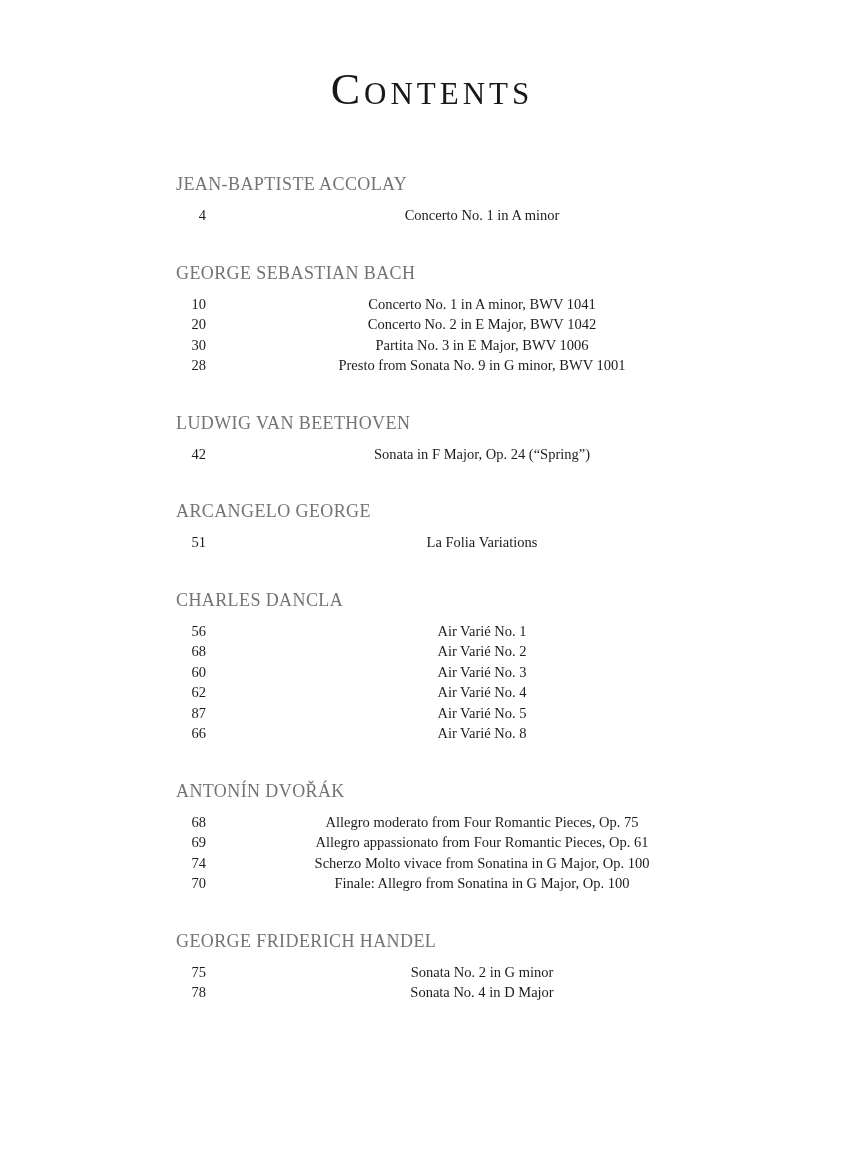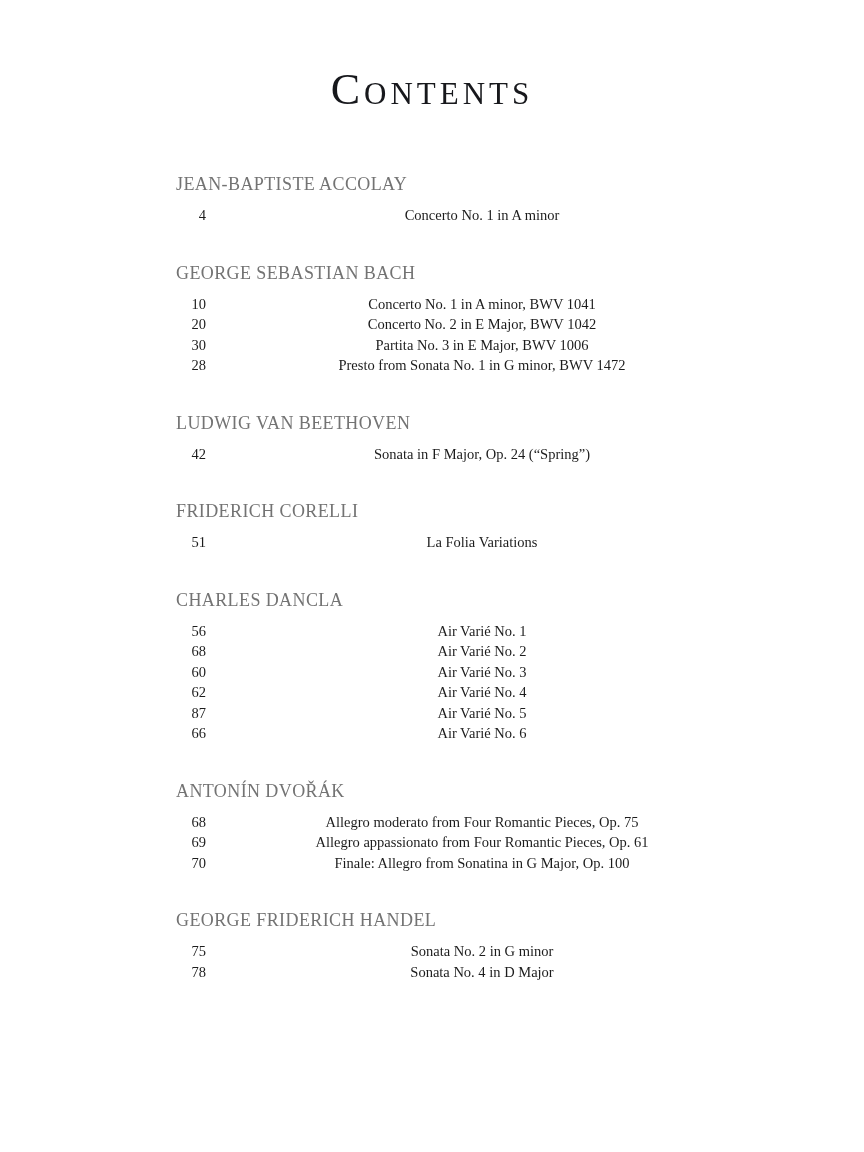--- a/index.html
+++ b/index.html
@@ -90,32 +90,32 @@
         <div class="entry">
           <span class="page-num">20</span>
           <span class="work-title">Concerto No. 2 in E Major, BWV 1042</span>
         </div>
         <div class="entry">
           <span class="page-num">30</span>
           <span class="work-title">Partita No. 3 in E Major, BWV 1006</span>
         </div>
         <div class="entry">
           <span class="page-num">28</span>
-          <span class="work-title">Presto from Sonata No. 1 in G minor, BWV 1472</span>
+          <span class="work-title">Presto from Sonata No. 9 in G minor, BWV 1001</span>
         </div>
       </section>
       <section class="toc-section">
         <h2 class="composer">LUDWIG VAN BEETHOVEN</h2>
         <div class="entry">
           <span class="page-num">42</span>
           <span class="work-title">Sonata in F Major, Op. 24 (“Spring”)</span>
         </div>
       </section>
       <section class="toc-section">
-        <h2 class="composer">FRIDERICH CORELLI</h2>
+        <h2 class="composer">ARCANGELO GEORGE</h2>
         <div class="entry">
           <span class="page-num">51</span>
           <span class="work-title">La Folia Variations</span>
         </div>
       </section>
       <section class="toc-section">
         <h2 class="composer">CHARLES DANCLA</h2>
         <div class="entry">
           <span class="page-num">56</span>
           <span class="work-title">Air Varié No. 1</span>
@@ -131,32 +131,36 @@
         <div class="entry">
           <span class="page-num">62</span>
           <span class="work-title">Air Varié No. 4</span>
         </div>
         <div class="entry">
           <span class="page-num">87</span>
           <span class="work-title">Air Varié No. 5</span>
         </div>
         <div class="entry">
           <span class="page-num">66</span>
-          <span class="work-title">Air Varié No. 6</span>
+          <span class="work-title">Air Varié No. 8</span>
         </div>
       </section>
       <section class="toc-section">
         <h2 class="composer">ANTONÍN DVOŘÁK</h2>
         <div class="entry">
           <span class="page-num">68</span>
           <span class="work-title">Allegro moderato from Four Romantic Pieces, Op. 75</span>
         </div>
         <div class="entry">
           <span class="page-num">69</span>
           <span class="work-title">Allegro appassionato from Four Romantic Pieces, Op. 61</span>
+        </div>
+        <div class="entry">
+          <span class="page-num">74</span>
+          <span class="work-title">Scherzo Molto vivace from Sonatina in G Major, Op. 100</span>
         </div>
         <div class="entry">
           <span class="page-num">70</span>
           <span class="work-title">Finale: Allegro from Sonatina in G Major, Op. 100</span>
         </div>
       </section>
       <section class="toc-section">
         <h2 class="composer">GEORGE FRIDERICH HANDEL</h2>
         <div class="entry">
           <span class="page-num">75</span>

